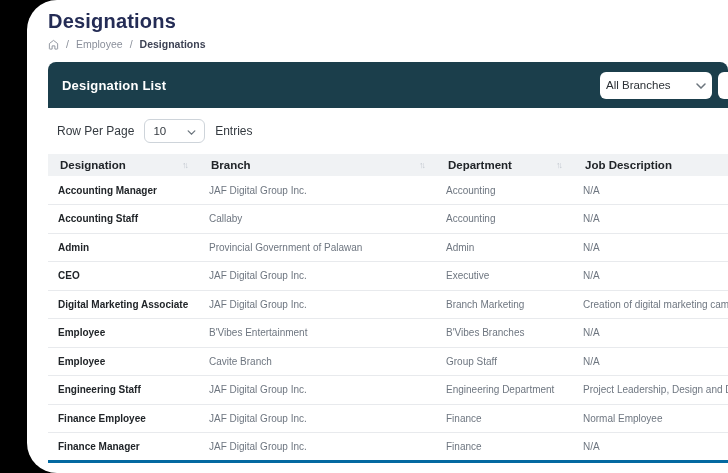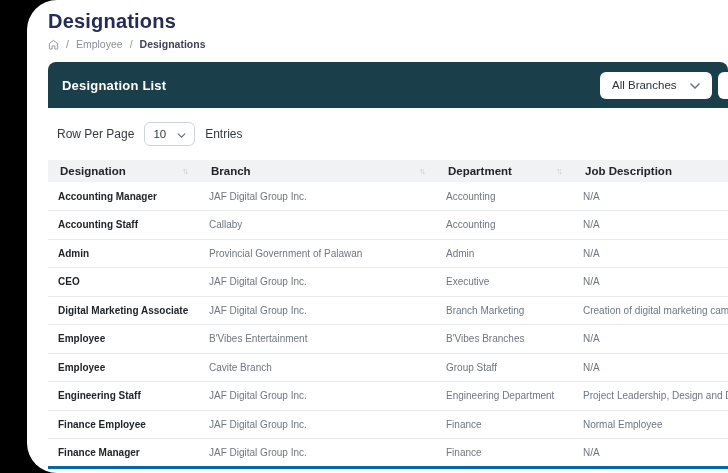--- a/index.html
+++ b/index.html
@@ -47,48 +47,48 @@
   .card-title { color: #fff; font-size: 13px; font-weight: 700; letter-spacing: .2px; }
   .header-controls {
     margin-left: auto;
     display: flex; align-items: center; gap: 6px;
   }
   .select-box {
     background: #fff;
     border-radius: 6px;
     height: 27px;
     display: flex; align-items: center; justify-content: space-between;
-    padding: 0 12px;
+    padding: 0 6px;
     font-size: 11.5px;
     color: #2b3035;
     cursor: pointer;
   }
   .branch-select { width: 112px; }
   .sliver-btn {
     width: 42px; height: 27px;
     background: #fff;
     border-radius: 6px;
     margin-right: -32px;
     cursor: pointer;
   }
 
   .toolbar {
-    height: 52px;
+    height: 46px;
     display: flex; align-items: center;
     padding-left: 9px;
     font-size: 12px;
     color: #343a40;
     background: #fff;
   }
   .rpp-select {
     border: 1px solid #ced4da;
     height: 24px;
     min-width: 44px;
     margin: 0 10px;
-    gap: 11px;
+    gap: 21px;
     padding: 0 8px;
     color: #343a40;
   }
 
   .table-clip { width: 680px; overflow: hidden; }
   table { border-collapse: collapse; table-layout: fixed; width: 848px; }
   col.c1 { width: 151px; } col.c2 { width: 237px; }
   col.c3 { width: 137px; } col.c4 { width: 323px; }
   thead th {
     background: #f0f2f4;

